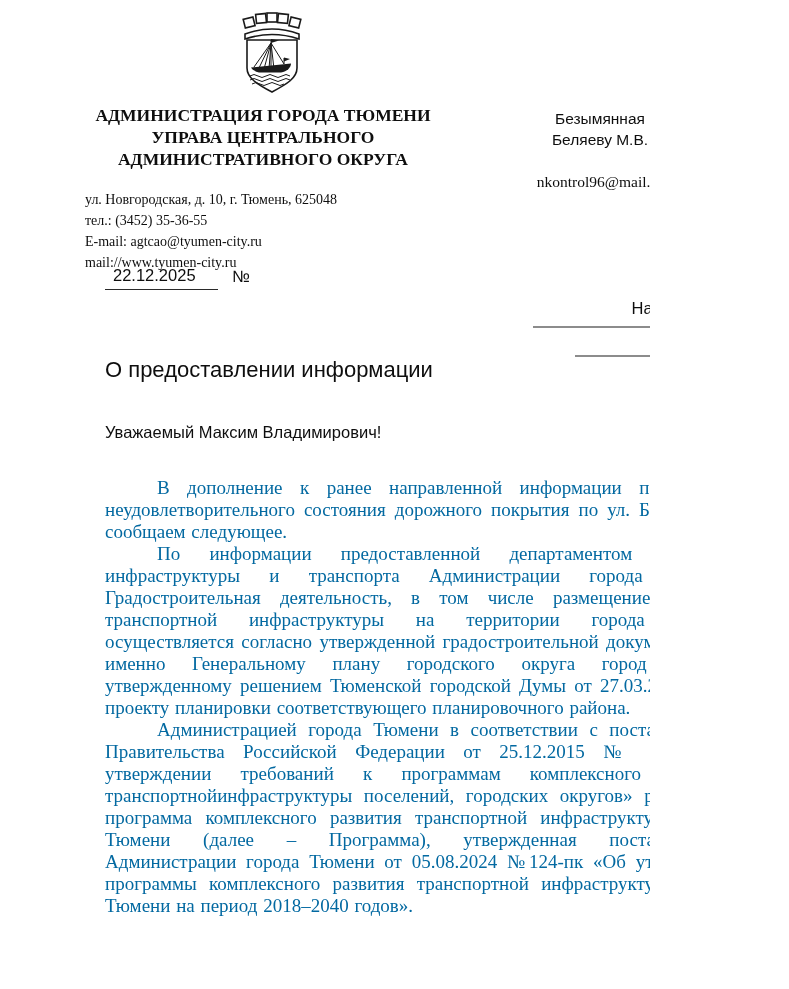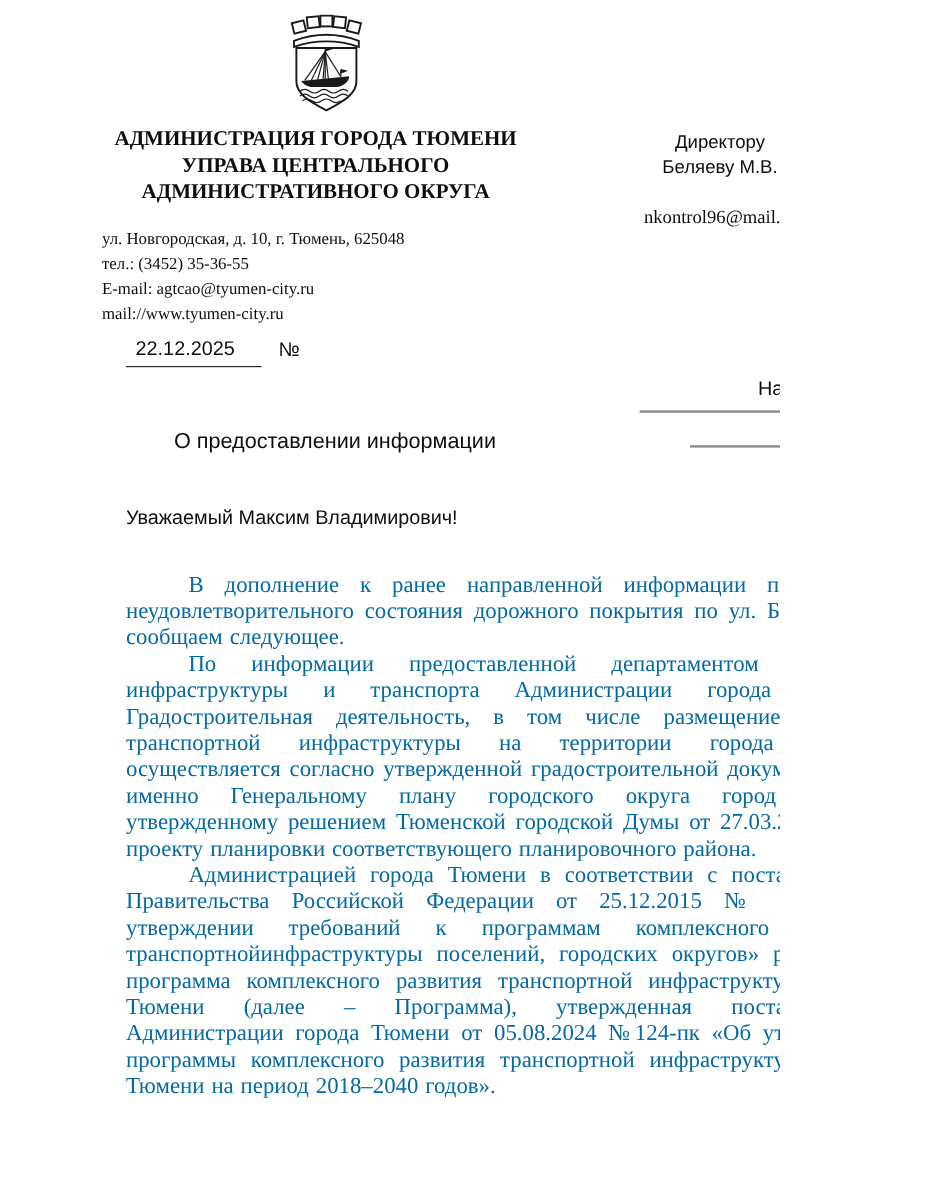--- a/index.html
+++ b/index.html
@@ -39,44 +39,43 @@
     text-align: center;
     font-family: "Liberation Sans", sans-serif;
     font-size: 15.5px;
     line-height: 21px;
     color: #0e0e0e;
   }
   .recipient-email { margin-top: 21px; font-family: Liberation Serif, serif; }
 
   
   .ref {
-    position: absolute; left: 105px; top: 282px; width: 570px;
+    position: absolute; left: 105px; top: 266px; width: 570px;
     font-family: "Liberation Sans", sans-serif;
     font-size: 16.5px;
     color: #0e0e0e;
   }
   .ref-row { display: flex; align-items: flex-end; }
   .u { border-bottom: 1.5px solid #2a2a2a; padding-bottom: 4px; }
   .u.date { width: 105px; padding-left: 8px; }
   .no-label { margin: 0 6px 4px 14px; }
   .u.num { width: 192px; padding-left: 2px; }
   .row2 { margin-top: 9px; flex-direction: column; }
   .row2 span { padding-bottom: 4px; }
   .u2 { border-bottom: 2px solid #8c8c8c; display: inline-block; }
   .u2.blank1 { width: 142px; margin-left: 6px; }
   .row2 .from-label { margin-left: 8px; }
   .u2.blank2 { width: 100px; margin-left: 14px; }
 
   
   .subject {
     position: absolute; left: 105px; top: 357px;
     font-family: "Liberation Sans", sans-serif;
-    font-size: 18px;
+    font-size: 22px;
     color: #0e0e0e;
-    margin-left: 40px;
   }
   .salutation {
     position: absolute; left: 105px; top: 423px; width: 585px;
     text-align: left;
     font-family: "Liberation Sans", sans-serif;
     font-size: 16.5px;
     color: #0e0e0e;
   }
 
   
@@ -130,21 +129,21 @@
   </div>
 
   <div class="contact">
     <div>ул. Новгородская, д. 10, г. Тюмень, 625048</div>
     <div>тел.: (3452) 35-36-55</div>
     <div>E-mail: agtcao@tyumen-city.ru</div>
     <div>mail://www.tyumen-city.ru</div>
   </div>
 
   <div class="recipient">
-    <div>Директору</div>
+    <div>Безымянная</div>
     <div>Беляеву М.В.</div>
     <div class="recipient-email">nkontrol96@mail.ru</div>
   </div>
 
   <div class="ref">
     <div class="ref-row">
       <span class="u date">22.12.2025</span>
       <span class="no-label">№</span>
     </div>
     <div class="ref-row row2">

